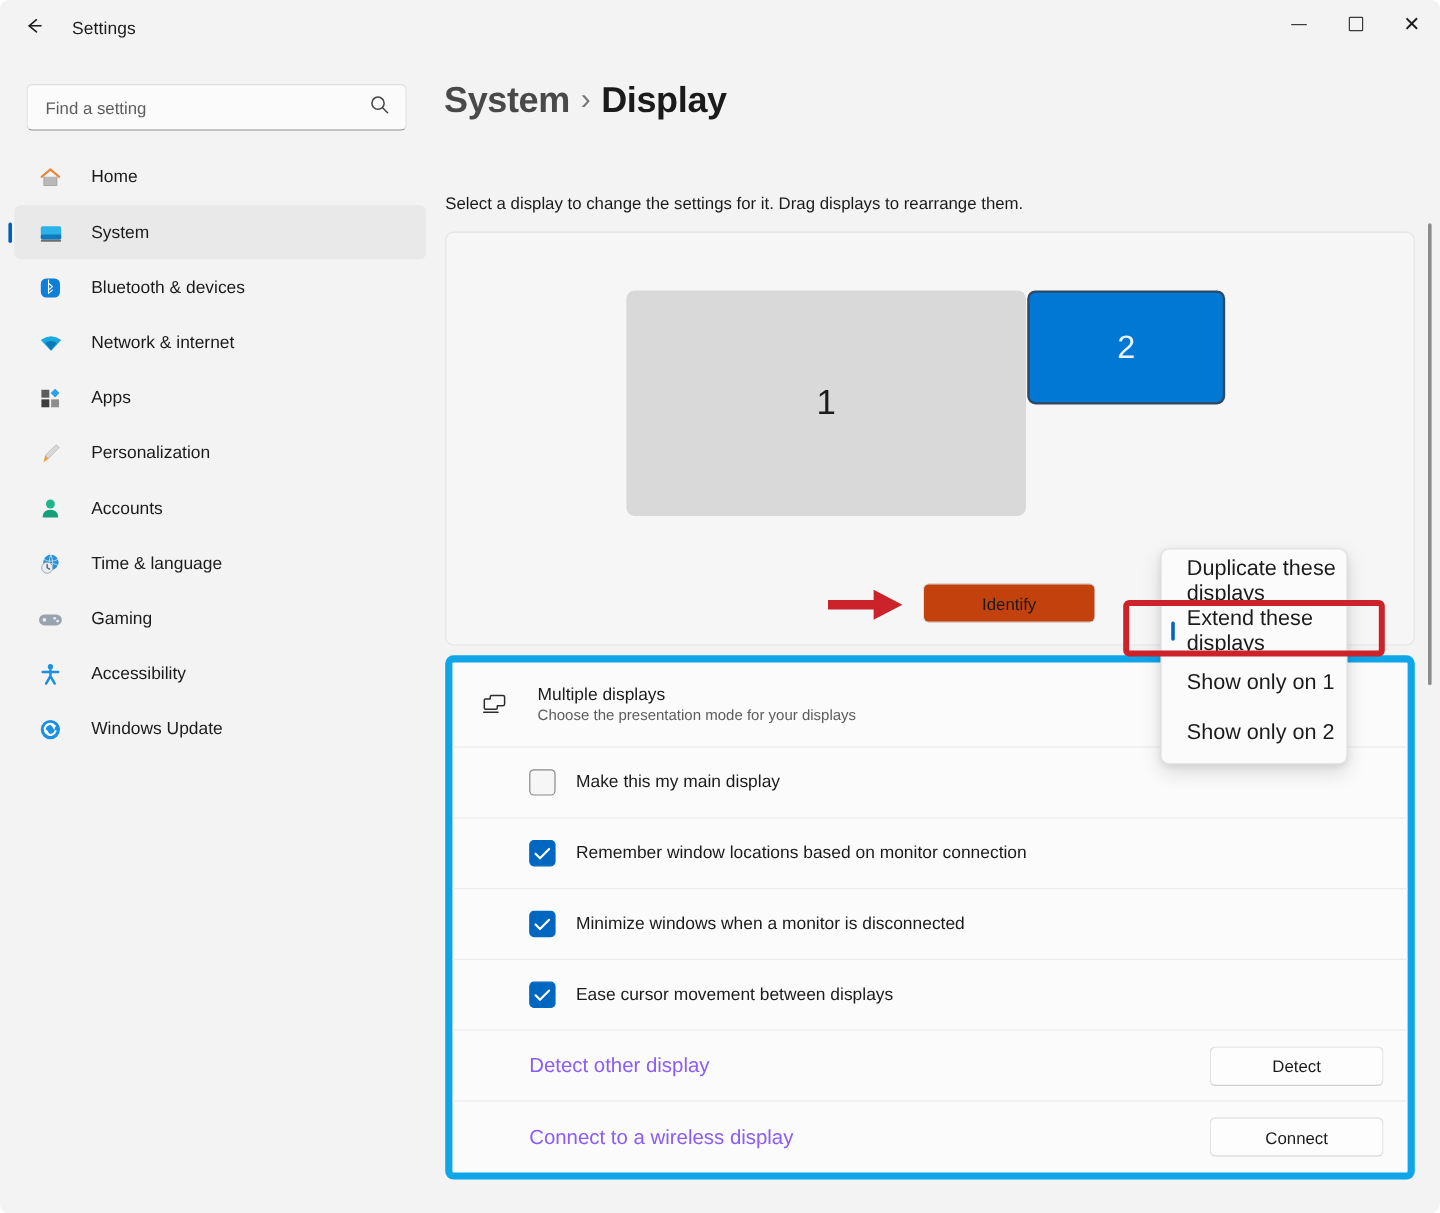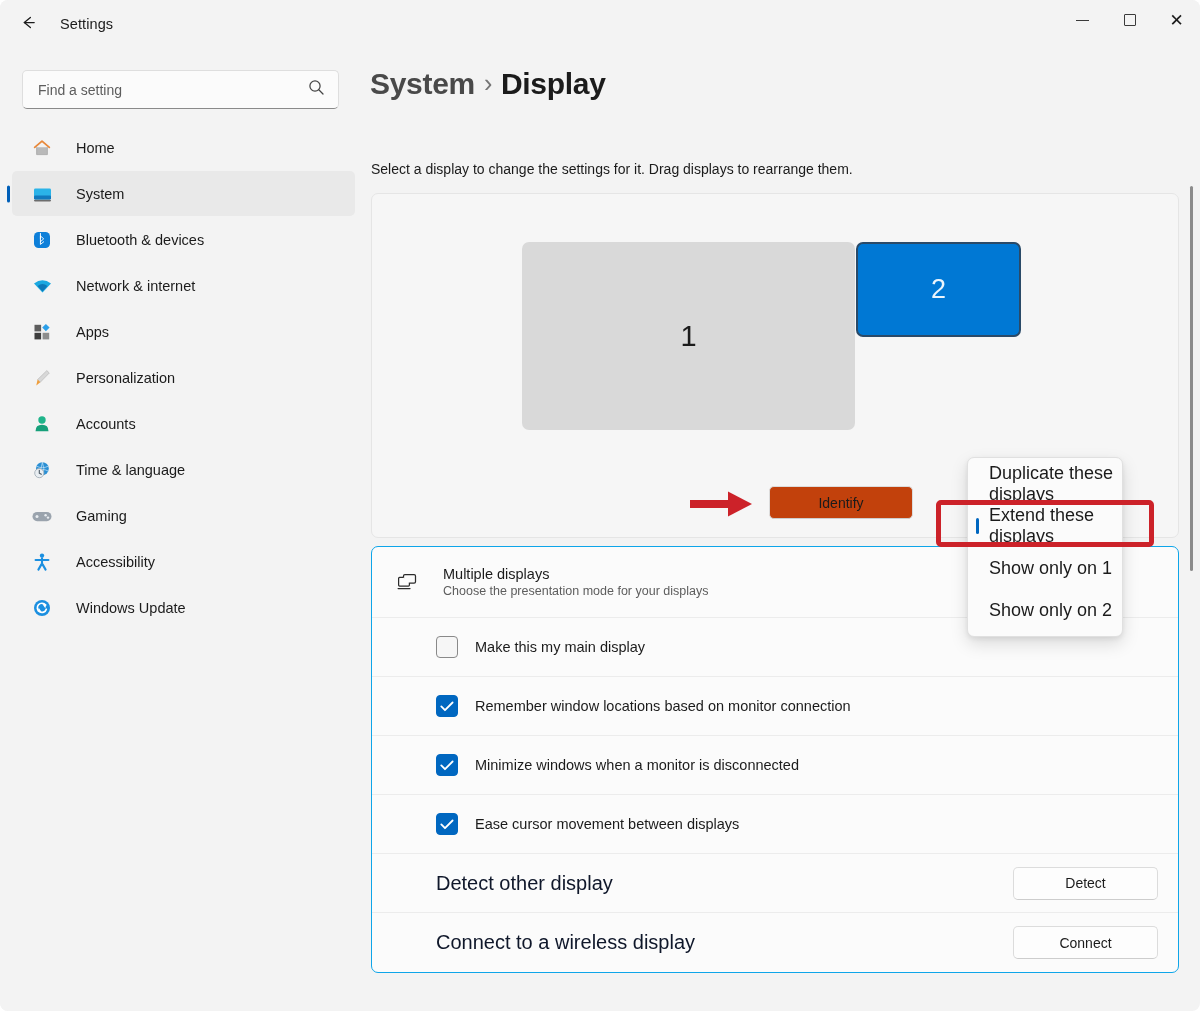--- a/index.html
+++ b/index.html
@@ -246,21 +246,21 @@
     left: 318px; top: 296px;
     width: 66px; height: 28px;
   }
 
   
   .settings-card {
     position: relative;
     margin: 8px 0 0 11px;
     width: 808px;
     background: #fbfbfb;
-    border: 1px solid #0ea5e9;
+    border: 6px solid #0ea5e9;
     border-radius: 7px;
     overflow: hidden;
   }
   .card-row {
     display: flex;
     align-items: center;
     border-bottom: 1px solid #ececec;
     padding: 0 17px;
     min-height: 59px;
   }
@@ -293,21 +293,21 @@
     border: 1.4px solid #0067c0;
     color: #ffffff;
   }
   .cb-label {
     margin-left: 17px;
     font-size: 14.5px;
     color: #1b1b1b;
   }
 
   .act-row { padding-left: 64px; min-height: 59px; }
-  .act-label { font-size: 20px; color: #0f172a; flex: 1; }
+  .act-label { font-size: 17px; color: #8b5cf6; flex: 1; }
   .act-btn {
     width: 145px; height: 33px;
     background: #fdfdfd;
     border: 1px solid #dcdcdc;
     border-bottom-color: #cdcdcd;
     border-radius: 5px;
     font-size: 14px;
     color: #1b1b1b;
     font-family: "Liberation Sans", sans-serif;
     cursor: pointer;

